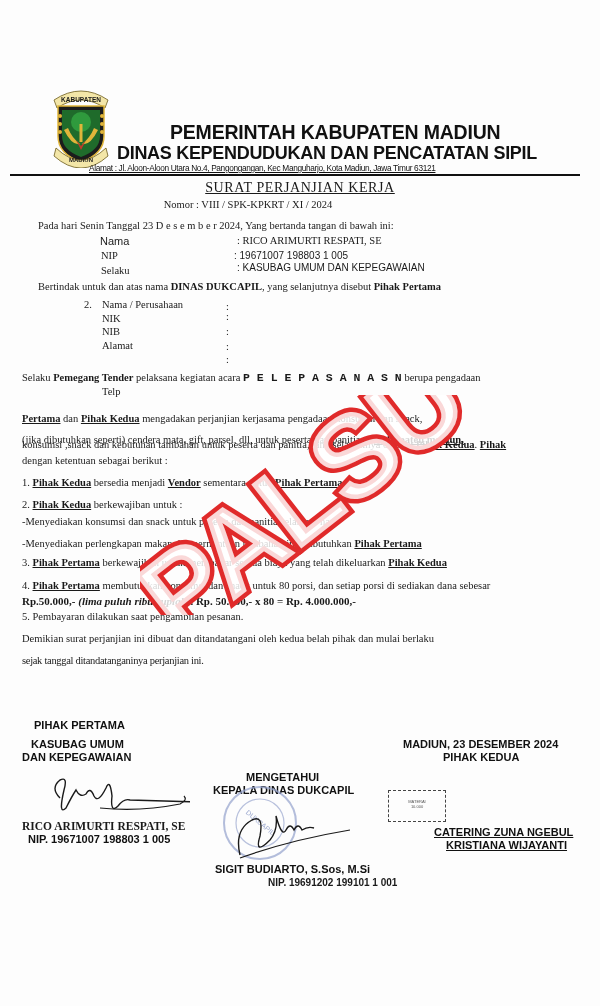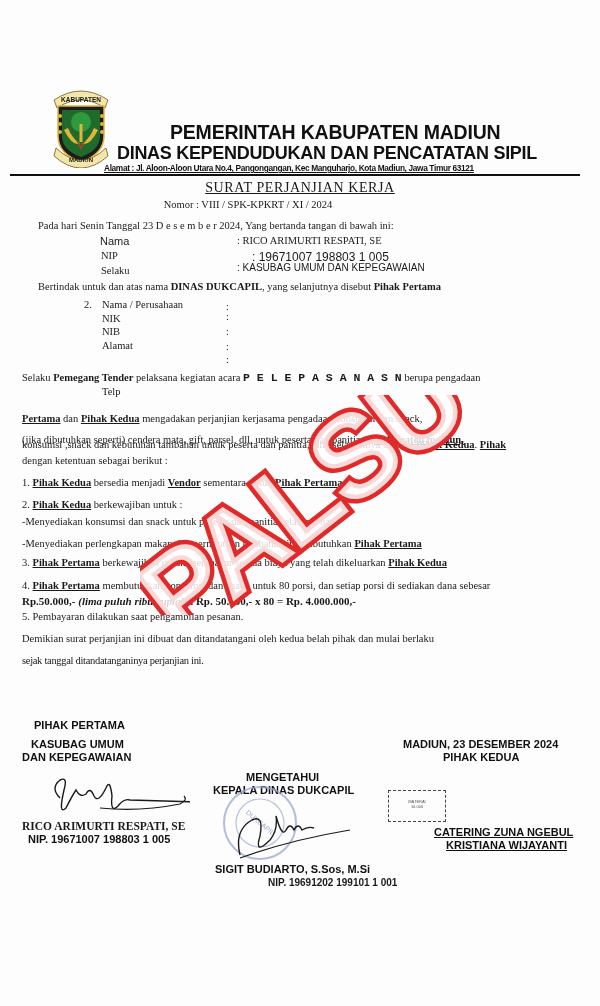--- a/index.html
+++ b/index.html
@@ -7,21 +7,21 @@
   .abs { position:absolute; }
   .sans { font-family:"Liberation Sans", "DejaVu Sans", sans-serif; }
   .serif { font-family:"Liberation Serif", "DejaVu Serif", serif; }
   b, .b { font-weight:bold; }
   u { text-decoration:underline; }
 
   
   .logo { left:50px; top:80px; width:62px; height:88px; }
   .h1 { left:170px; top:121px; font-size:19.5px; font-weight:bold; letter-spacing:-0.2px; white-space:nowrap; color:#111; }
   .h2 { left:117px; top:143px; font-size:18px; font-weight:bold; letter-spacing:-0.3px; white-space:nowrap; color:#111; }
-  .addr { left:104px; top:163px; font-size:8.3px; font-weight:bold; letter-spacing:-0.35px; white-space:nowrap; text-decoration:underline; color:#111; }
+  .addr { left:89px; top:163px; font-size:8.3px; font-weight:normal; letter-spacing:-0.35px; white-space:nowrap; text-decoration:underline; color:#111; }
   .rule { left:10px; top:174px; width:570px; height:2px; background:#111; }
 
   .title { left:0; width:600px; top:180px; text-align:center; font-size:14px; letter-spacing:0.6px; }
   .title span { text-decoration:underline; }
   .nomor { left:0; width:496px; top:199px; text-align:center; font-size:10.5px; }
 
   .p { font-size:10.5px; white-space:nowrap; }
   .lbl { font-size:10.5px; white-space:nowrap;padding-left:44px; }
   .sig { font-size:11px; font-weight:bold; white-space:nowrap; color:#111; }
 
@@ -68,21 +68,21 @@
 
 <div class="abs title serif"><span>SURAT PERJANJIAN KERJA</span></div>
 <div class="abs nomor serif">Nomor : VIII / SPK-KPKRT / XI / 2024</div>
 
 <div class="abs p serif" style="left:38px; top:220px;">Pada hari Senin Tanggal 23 D e s e m b e r 2024, Yang bertanda tangan di bawah ini:</div>
 
 <div class="abs lbl sans" style="left:56px; top:235px; font-size:11px;">Nama</div>
 <div class="abs lbl serif" style="left:193px; top:235px;">: RICO ARIMURTI RESPATI, SE</div>
 
 <div class="abs lbl serif" style="left:57px; top:250px;">NIP</div>
-<div class="abs lbl sans" style="left:208px; top:250px; font-size:12px;">: 19671007 198803 1 005</div>
+<div class="abs lbl sans" style="left:190px; top:250px; font-size:10px;">: 19671007 198803 1 005</div>
 
 <div class="abs lbl serif" style="left:57px; top:265px;">Selaku</div>
 <div class="abs lbl sans" style="left:193px; top:262px; font-size:10px;">: KASUBAG UMUM DAN KEPEGAWAIAN</div>
 
 <div class="abs p serif" style="left:38px; top:281px;"><span>Bertindak untuk dan atas nama </span><b>DINAS  DUKCAPIL</b><span>, yang selanjutnya disebut </span><b>Pihak Pertama</b></div>
 
 <div class="abs lbl serif" style="left:40px; top:299px;">2.</div>
 <div class="abs lbl serif" style="left:58px; top:299px;">Nama / Perusahaan</div>
 <div class="abs lbl serif" style="left:182px; top:301px;">:</div>
 <div class="abs lbl serif" style="left:58px; top:313px;">NIK</div>

